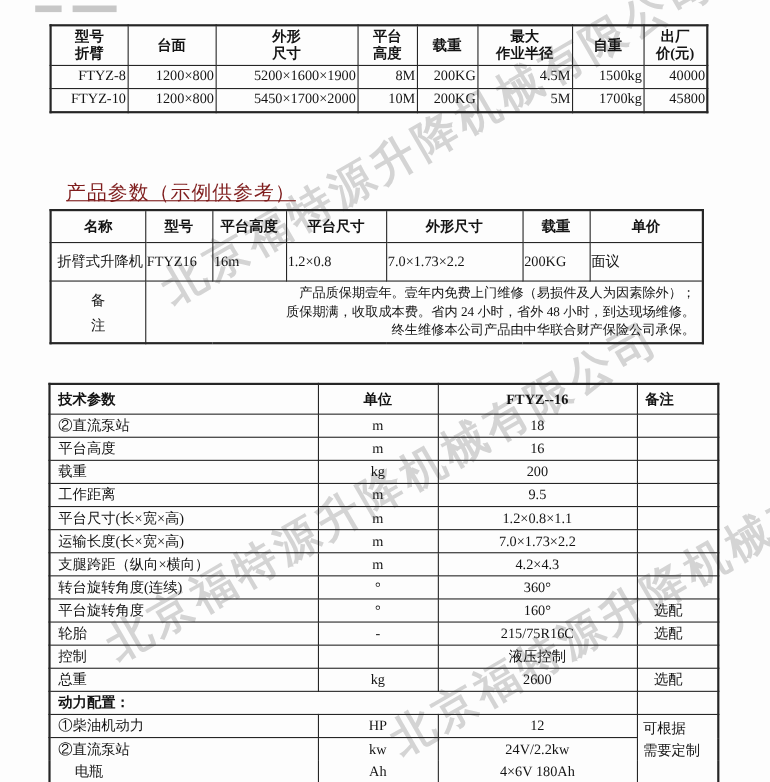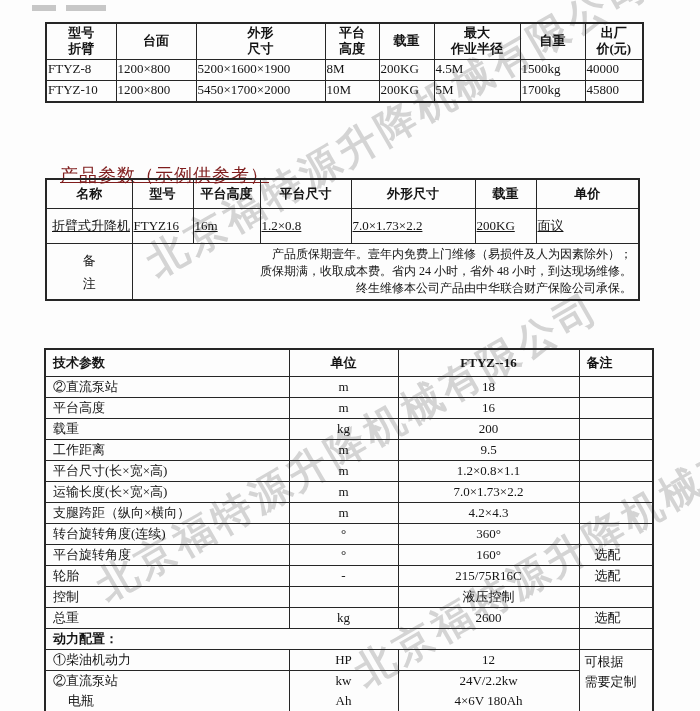--- a/index.html
+++ b/index.html
@@ -23,31 +23,31 @@
   .a1 { left:32px; top:5px; width:24px; height:6px; }
   .a2 { left:66px; top:5px; width:40px; height:6px; }
   
   table { border-collapse:collapse; table-layout:fixed; position:absolute; z-index:3; background:transparent; }
   th, td { border:1px solid #262626; overflow:hidden; line-height:1.25; vertical-align:middle; }
   th { font-weight:bold; }
   .pre { white-space:pre-line; }
   
   .t1 { left:45px; top:22px; width:597px; border:2px solid #262626; font-size:13px; }
   .t1 th { height:32px; text-align:center; }
-  .t1 td { height:18px; text-align:left; }
+  .t1 td { height:18px; text-align:right; }
   
   .heading {
     position:absolute; left:60px; top:163px; z-index:3;
     font-size:18px; letter-spacing:1px; color:#7f1d1d;text-decoration:underline;
   }
   
-  .t2 { left:45px; top:178px; width:593px; border:2px solid #262626; font-size:13px; }
+  .t2 { left:45px; top:190px; width:593px; border:2px solid #262626; font-size:13px; }
   .t2 th { height:26px; text-align:center; }
   .t2 td { text-align:left; }
-  .t2 .row-product td { height:32px;text-decoration:underline; }
+  .t2 .row-product td { height:32px; }
   .t2 .cell-left { text-align:left; padding-left:5px; }
   .t2 .rmb-label {
     height:36px; text-align:left; padding:2px 4px 2px 6px;
     font-size:16px; font-weight:bold; letter-spacing:2px; line-height:19px; vertical-align:top;
   }
   .t2 .note-label { text-align:center; font-size:13px; line-height:23px; vertical-align:middle; }
   .t2 .note-content { text-align:right; vertical-align:top; padding:2px 6px; }
   .t2 .note-line { font-size:12px; line-height:17px; white-space:nowrap; }
   
   .t3 { left:44px; top:348px; width:608px; border:2px solid #262626; font-size:13px; }

